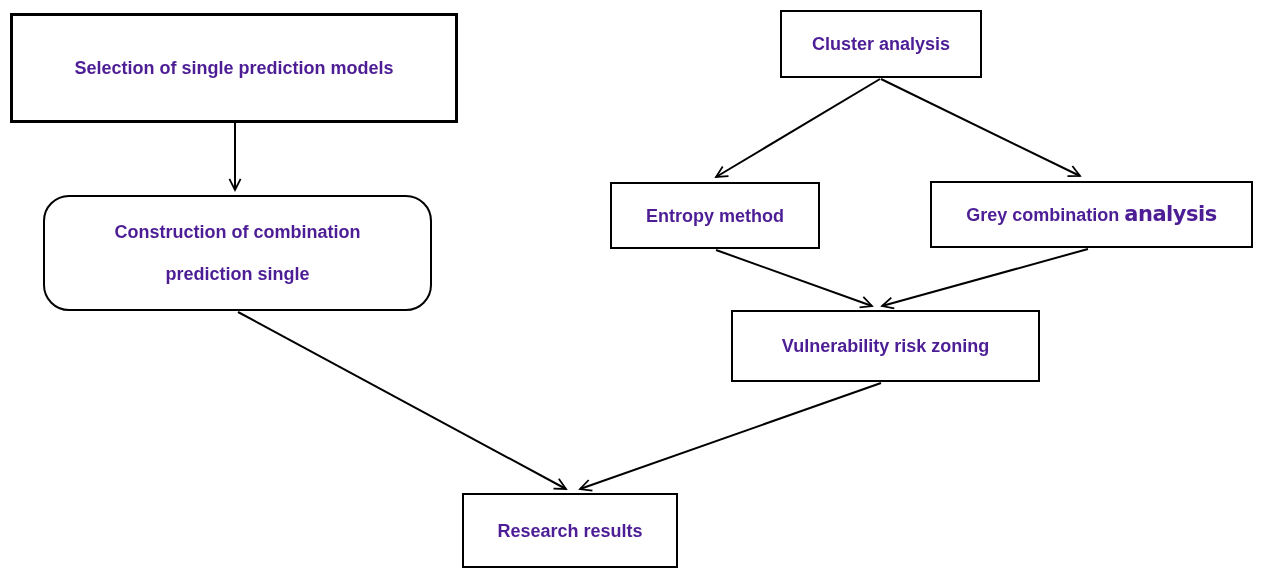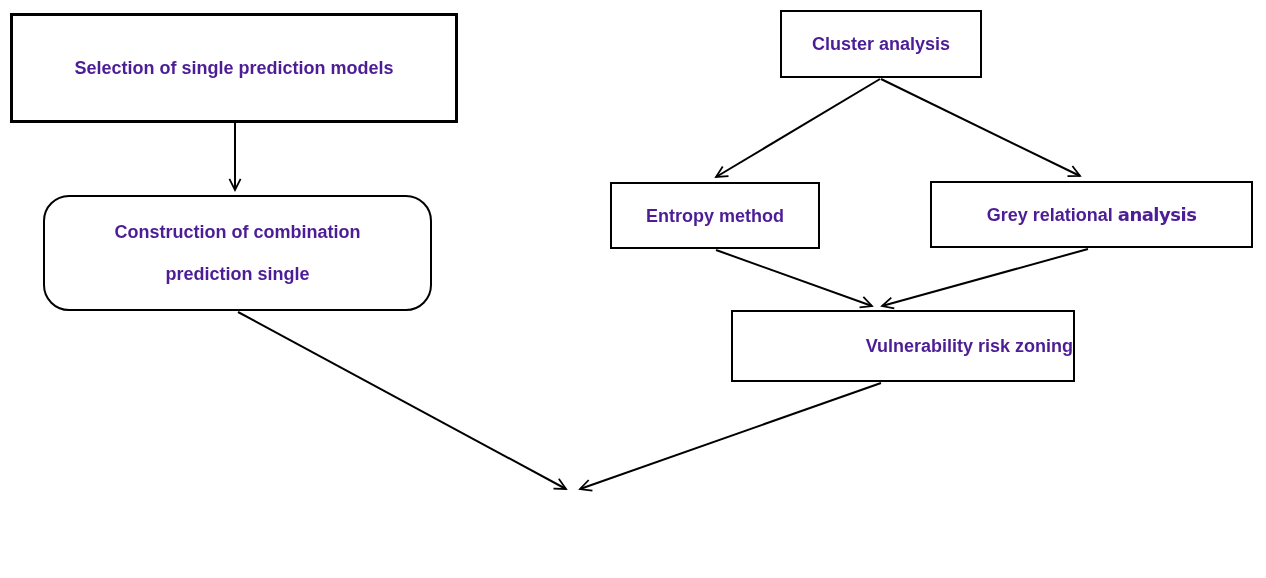--- a/index.html
+++ b/index.html
@@ -33,31 +33,31 @@
     align-items: center;
     justify-content: center;
     gap: 20px;
     text-align: center;
     color: #4c1d95;
     font-weight: bold;
     font-size: 18px;
     line-height: 22px;
   }
   .node .analysis-alt {
-    font-size: 18px;
+    font-size: 21px;
     font-family: "DejaVu Sans", sans-serif;
     letter-spacing: -0.5px;
   }
   
   #node-selection     { left: 10px;  top: 13px;  width: 448px; height: 110px; border-width: 3px; }
   #node-construction  { left: 43px;  top: 195px; width: 389px; height: 116px; border-radius: 26px; }
   #node-cluster       { left: 780px; top: 10px;  width: 202px; height: 68px;  }
   #node-entropy       { left: 610px; top: 182px; width: 210px; height: 67px;  }
   #node-grey          { left: 930px; top: 181px; width: 323px; height: 67px;  }
-  #node-vulnerability { left: 731px; top: 310px; width: 344px; height: 72px; align-items: flex-end;  }
+  #node-vulnerability { left: 731px; top: 310px; width: 309px; height: 72px;  }
   #node-research      { left: 462px; top: 493px; width: 216px; height: 75px;  }
 </style>
 </head>
 <body>
 
 <div class="canvas">
 
   <svg class="edges" viewBox="0 0 1266 578" xmlns="http://www.w3.org/2000/svg">
     <defs>
       <marker id="arrowhead" viewBox="0 0 10 10" refX="8.5" refY="5" markerWidth="8" markerHeight="8" orient="auto">
@@ -85,23 +85,26 @@
   <div class="node" id="node-entropy">
     <div>Entropy method</div>
   </div>
 
   <div class="node" id="node-cluster">
     <div>Cluster analysis</div>
   </div>
 
   <div class="node" id="node-grey">
     <div>
-      <span>Grey relational</span>
+      <span>Grey combination</span>
       <span class="analysis-alt">analysis</span>
     </div>
   </div>
 
   <div class="node" id="node-vulnerability">
     <div>Vulnerability risk zoning</div>
   </div>
 
+  <div class="node" id="node-research">
+    <div>Research results</div>
+  </div>
 
 </div>
 
 </body></html>

